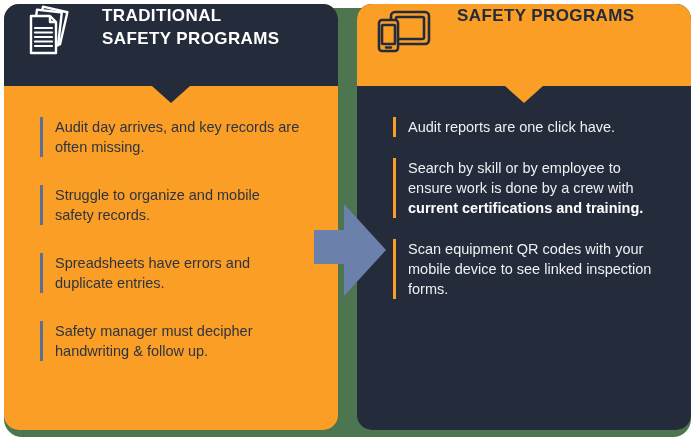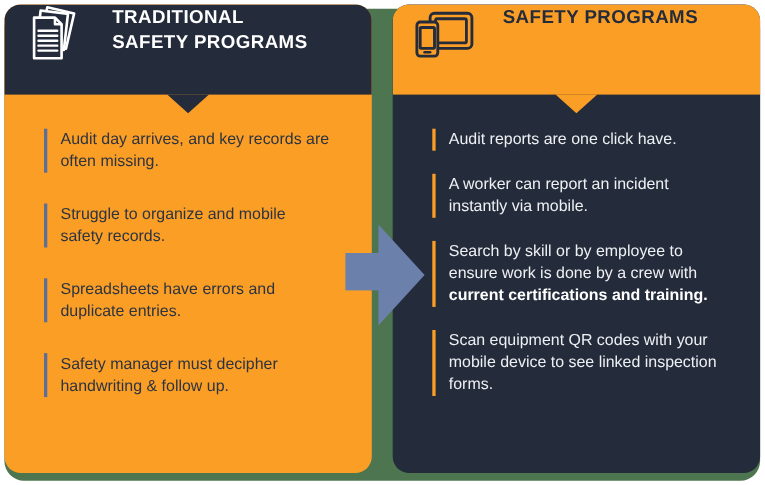--- a/index.html
+++ b/index.html
@@ -134,21 +134,20 @@
         <line x1="11" y1="43.5" x2="16" y2="43.5" stroke="#242b3a" stroke-width="2.4" stroke-linecap="round"></line>
       </svg>
       <div class="panel-title">
         <div>SAFETY PROGRAMS</div>
       </div>
     </div>
     <div class="notch"></div>
     <div class="body">
       <ul>
           <li><span>Audit reports are one click have.</span></li>
-          <li><span>A worker can report an incident instantly via mobile.</span></li>
           <li><span>Search by skill or by employee to ensure work is done by a crew with </span><span class="seg-bold">current certifications and training.</span></li>
           <li><span>Scan equipment QR codes with your mobile device to see linked inspection forms.</span></li>
         </ul>
     </div>
   </div>
 
   <div class="arrow">
     <div class="arrow-rect"></div>
     <div class="arrow-tri"></div>
   </div>

